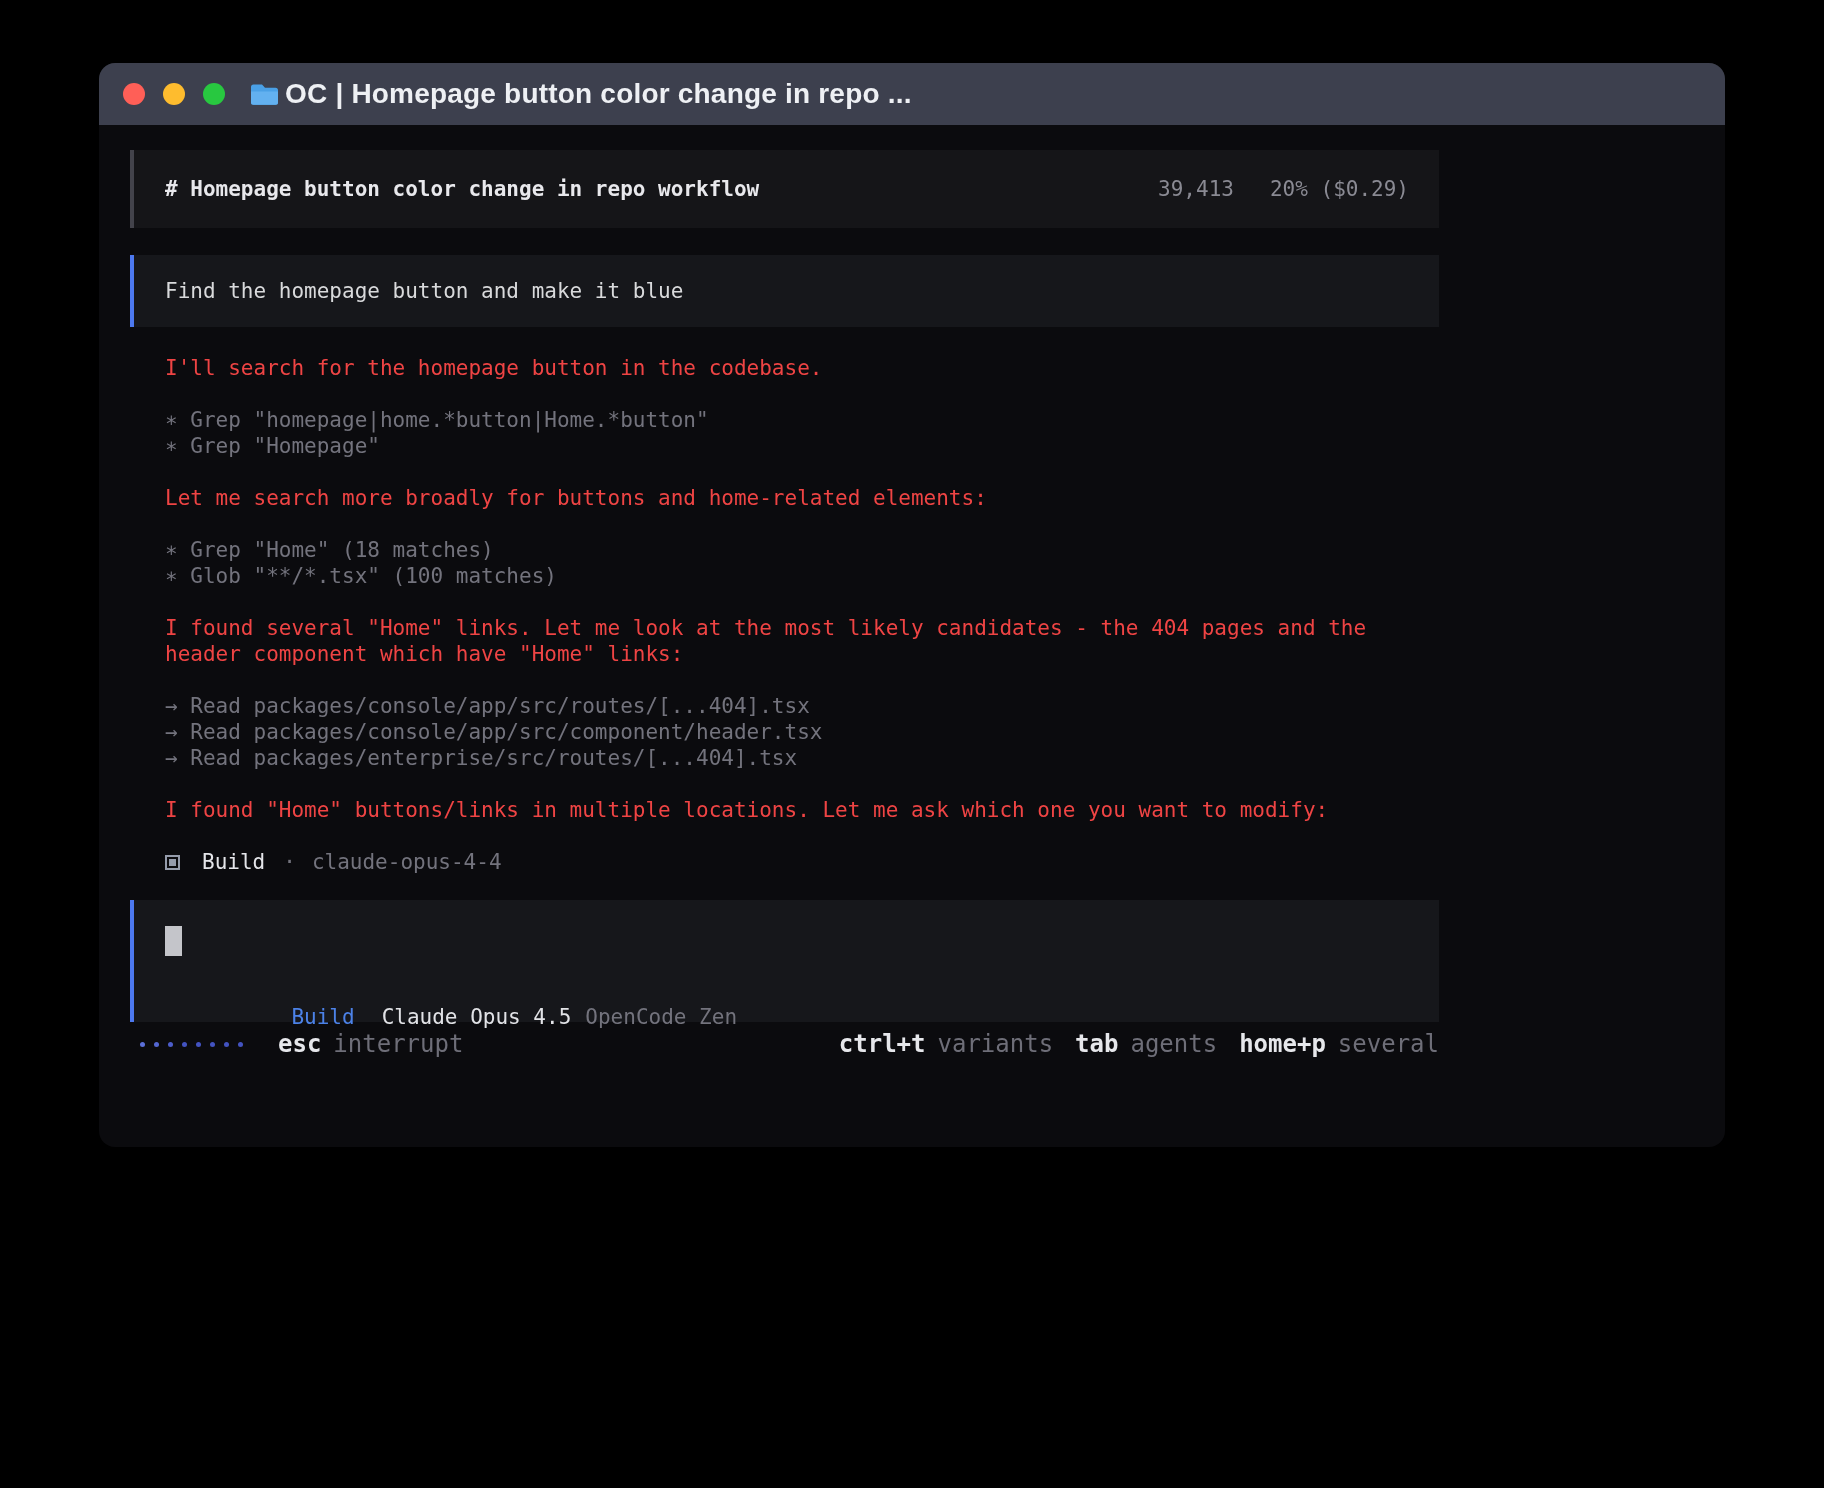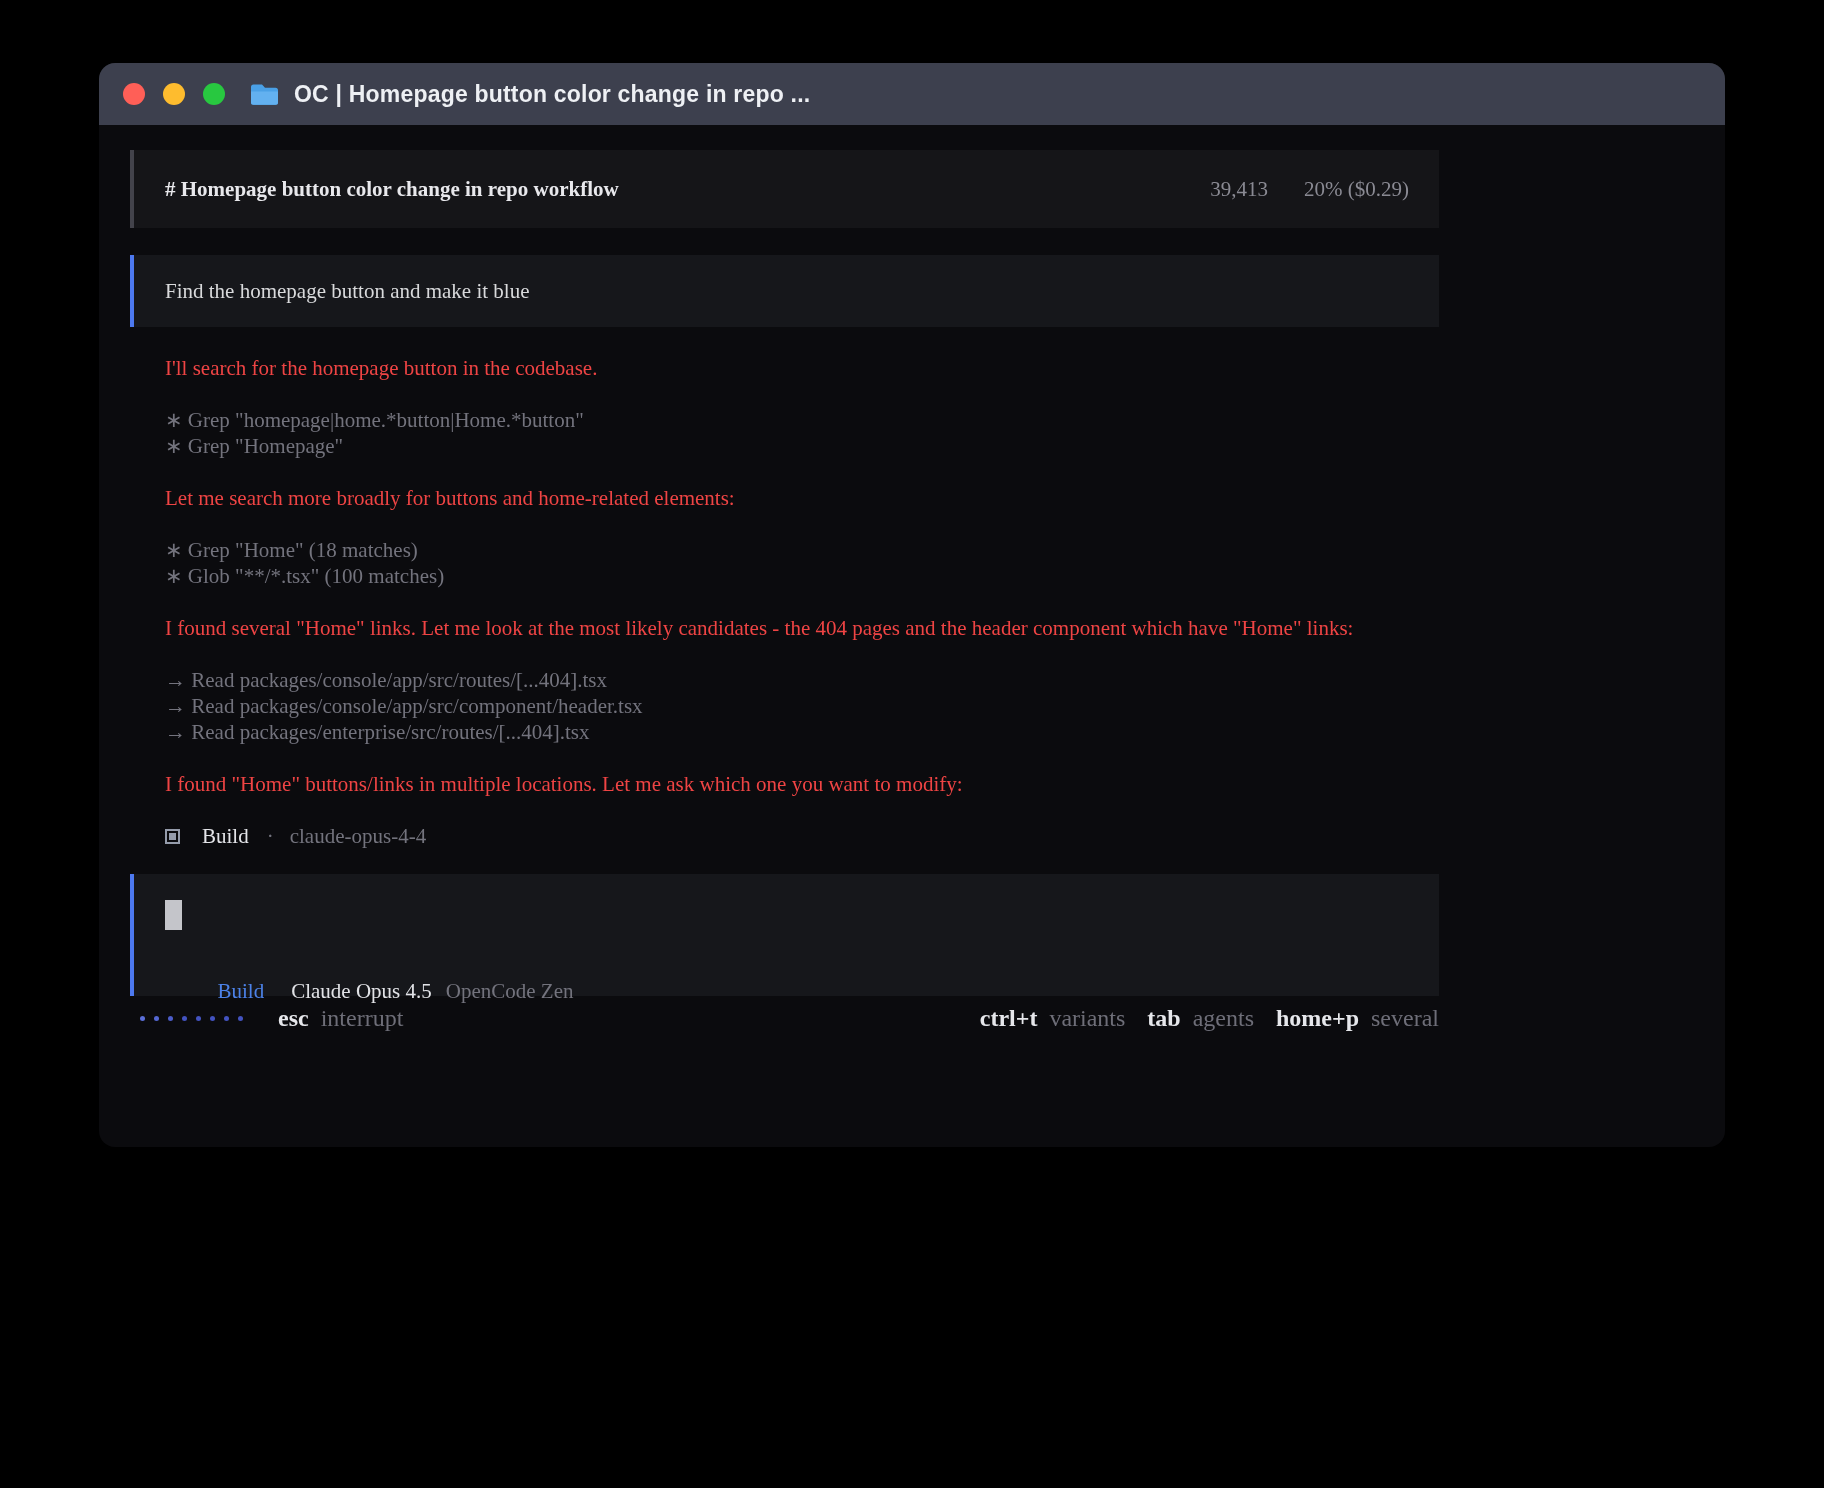--- a/index.html
+++ b/index.html
@@ -17,24 +17,24 @@
     height:62px; background:#3d404e; display:flex; align-items:center;
     padding:0 24px;
     font-family:"Liberation Sans","DejaVu Sans",sans-serif;
   }
   .lights { display:flex; align-items:center; gap:18px; }
   .light { width:22px; height:22px; border-radius:50%; display:inline-block; }
   .light.red { background:#ff5f57; }
   .light.yellow { background:#febc2e; }
   .light.green { background:#28c840; }
   .folder { margin-left:24px; display:inline-flex; align-items:center; }
-  .tb-title { margin-left:14px; color:#eef0f4; font-size:23px; font-weight:bold; letter-spacing:0.2px; }
+  .tb-title { margin-left:5px; color:#eef0f4; font-size:28px; font-weight:bold; letter-spacing:0.2px; }
 
   
-  .content { padding:25px 0 0 31px; color:#d9dadc; font-size:21px; line-height:26px;font-family:Liberation Serif, serif; }
+  .content { padding:25px 0 0 31px; color:#d9dadc; font-size:21px; line-height:26px; }
   .tui { width:1309px; }
 
   .hdr-box {
     width:1309px; height:78px; background:#151518;
     border-left:4px solid #43434b;
     display:flex; align-items:center; padding:0 30px 0 31px;
   }
   .hdr-title { font-weight:bold; color:#e8e8ec; flex:1; white-space:nowrap; }
   .hdr-right { color:#8a8a93; white-space:pre; display:flex; gap:36px; }
 

